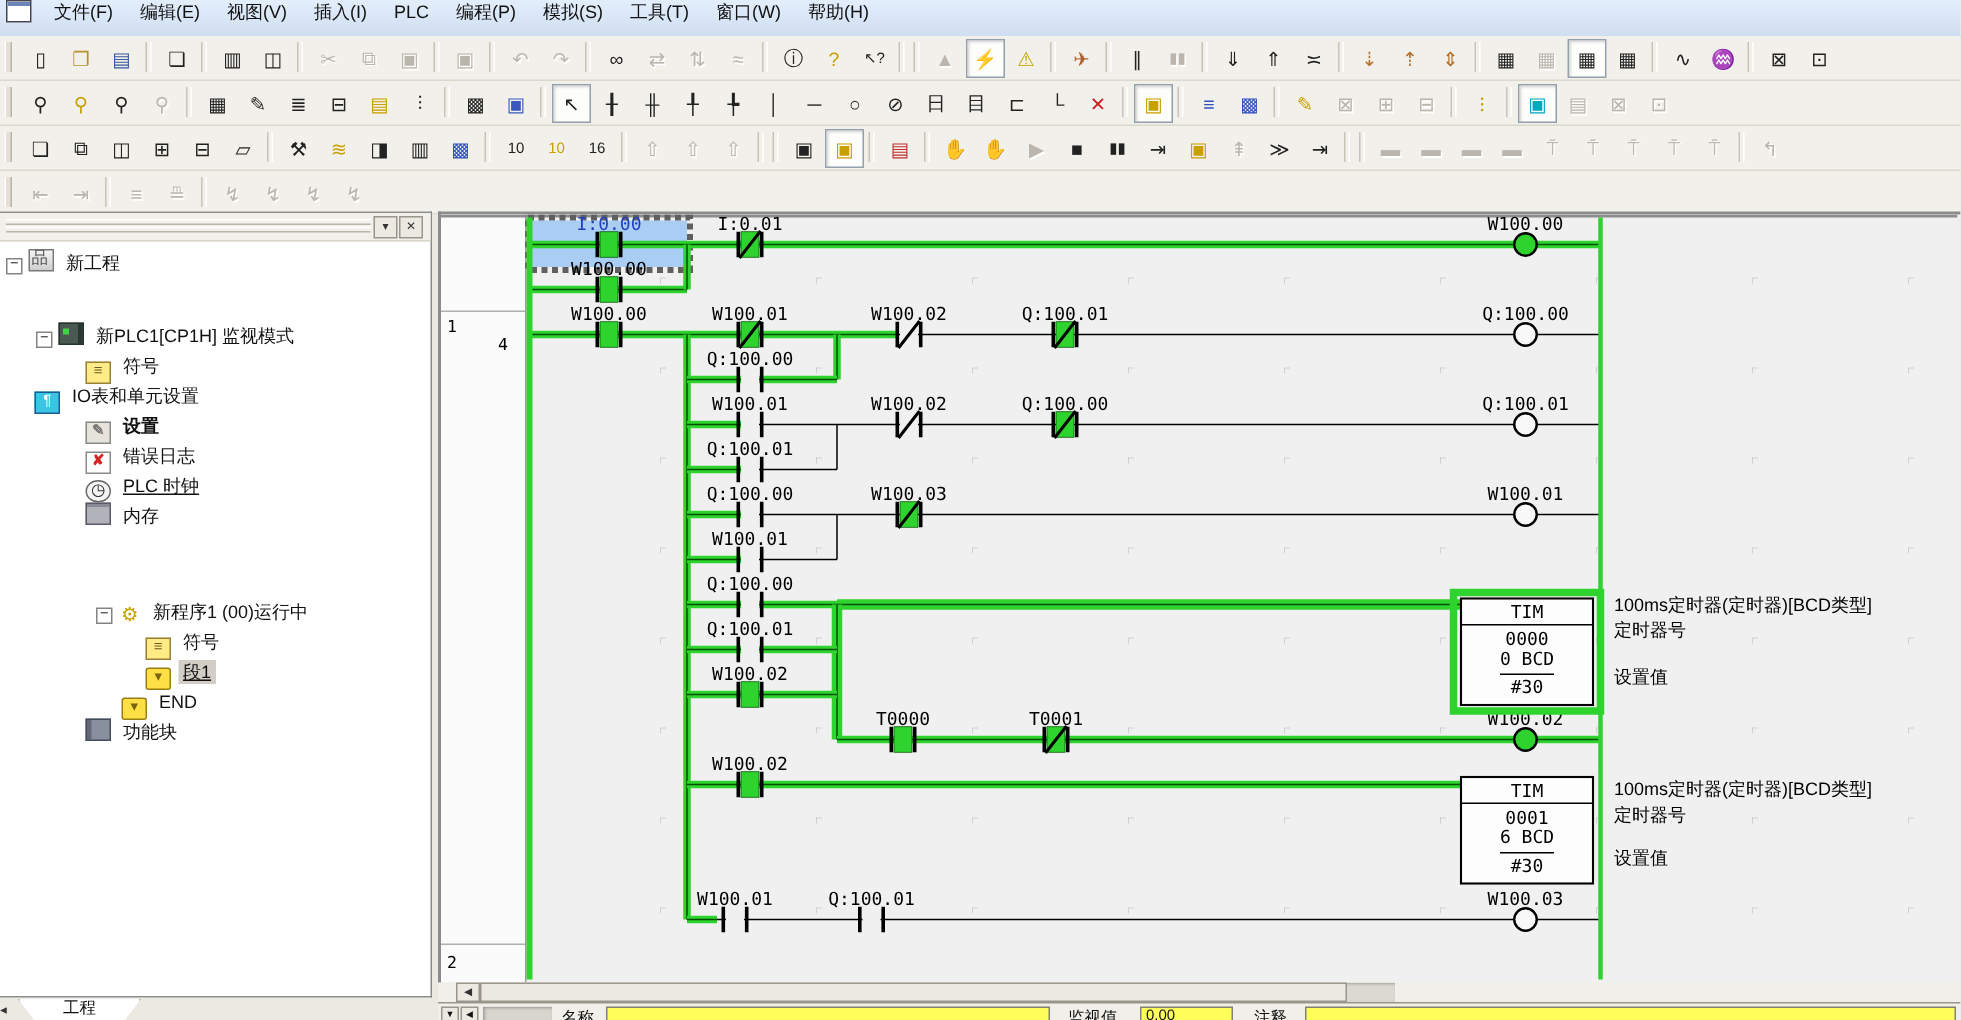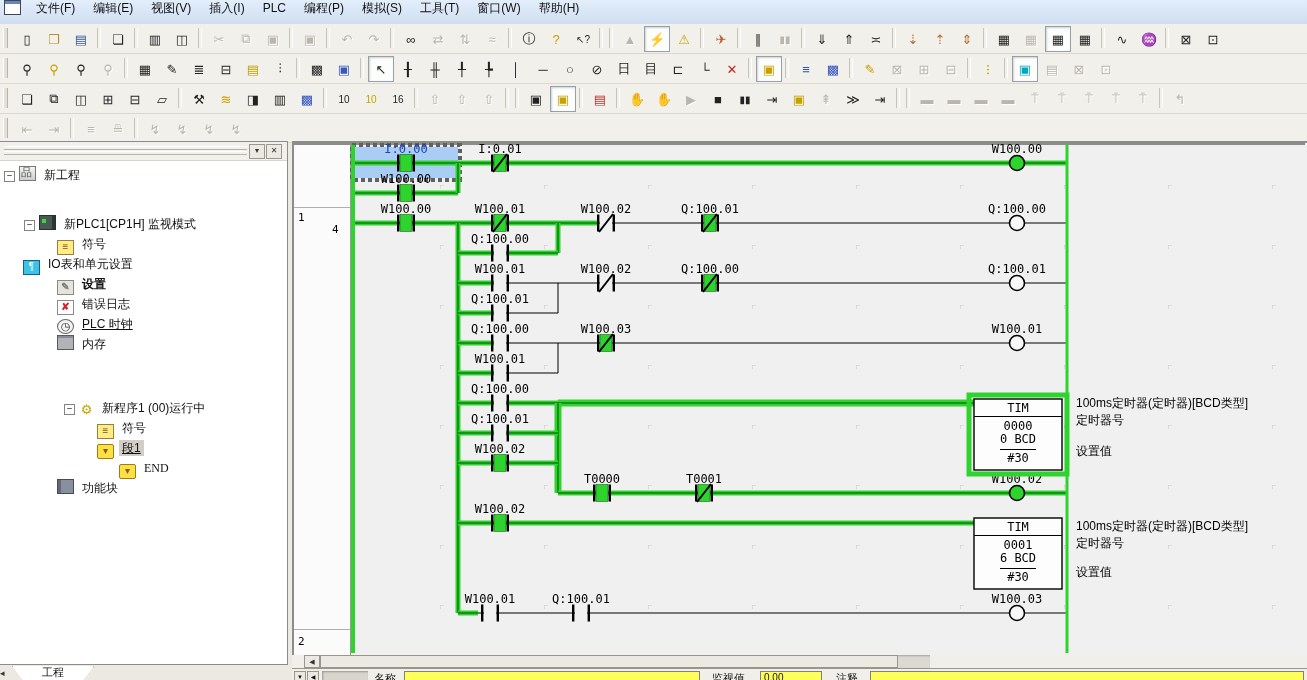--- a/index.html
+++ b/index.html
@@ -109,21 +109,21 @@
       <div class="titem" style="padding-left: 24px; margin-top: 29px;"><span class="exp">−</span><span class="ic ic-plc"></span><span class="tlabel">新PLC1[CP1H] 监视模式</span></div>
       <div class="titem" style="padding-left: 57px;"><span class="ic ic-sym"></span><span class="tlabel">符号</span></div>
       <div class="titem" style="padding-left: 23px;"><span class="ic ic-io"></span><span class="tlabel">IO表和单元设置</span></div>
       <div class="titem" style="padding-left: 57px; font-weight: bold;"><span class="ic ic-set"></span><span class="tlabel">设置</span></div>
       <div class="titem" style="padding-left: 57px;"><span class="ic ic-err"></span><span class="tlabel">错误日志</span></div>
       <div class="titem" style="padding-left: 57px; text-decoration: underline;"><span class="ic ic-clk"></span><span class="tlabel">PLC 时钟</span></div>
       <div class="titem" style="padding-left: 57px;"><span class="ic ic-mem"></span><span class="tlabel">内存</span></div>
       <div class="titem" style="padding-left: 64px; margin-top: 44px;"><span class="exp">−</span><span class="ic ic-prg1"></span><span class="tlabel">新程序1 (00)运行中</span></div>
       <div class="titem" style="padding-left: 97px;"><span class="ic ic-sym"></span><span class="tlabel">符号</span></div>
       <div class="titem" style="padding-left: 97px; text-decoration: underline;"><span class="ic ic-sec"></span><span class="tlabel sel">段1</span></div>
-      <div class="titem" style="padding-left: 119px; font-family: Liberation Serif, serif;"><span class="ic ic-sec"></span><span class="tlabel">END</span></div>
+      <div class="titem" style="padding-left: 81px;"><span class="ic ic-sec"></span><span class="tlabel">END</span></div>
       <div class="titem" style="padding-left: 57px;"><span class="ic ic-fb"></span><span class="tlabel">功能块</span></div>
     </div>
 </div>
 <div id="projtab">工程</div>
 <span id="tabmark">◂</span>
 
 <div id="ladderwrap">
     <svg width="1011" height="512" viewBox="296 143 1011 512" style="display: block;">
       <rect x="296" y="143" width="1011" height="512" fill="#f0f0f0"></rect>
       <defs>

